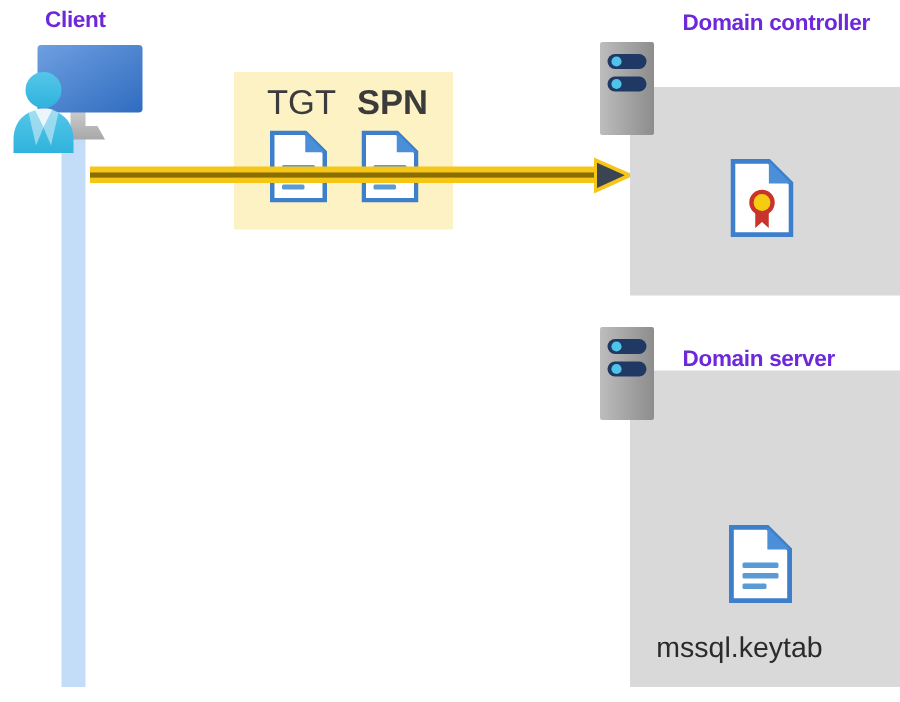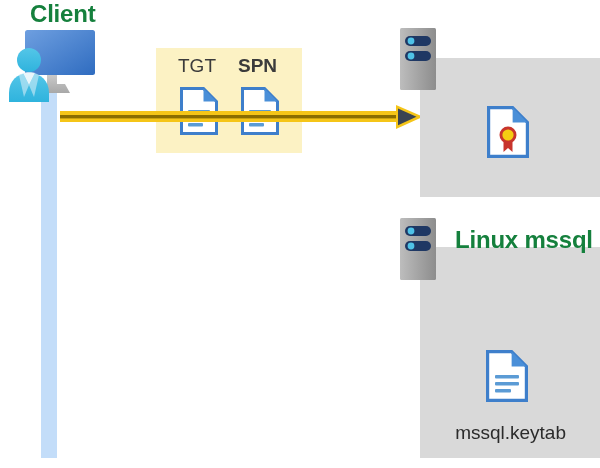--- a/index.html
+++ b/index.html
@@ -18,22 +18,22 @@
     overflow: hidden;
   }
 
   
   .abs { position: absolute; }
 
   
   .title-bold {
     font-family: "Liberation Sans", sans-serif;
     font-weight: bold;
-    color: #15803d;
-    font-size: 24px;
+    color: #6d28d9;
+    font-size: 15px;
     line-height: 23px;
     letter-spacing: -0.2px;
   }
   #client-title {
     left: 30px;
     top: 2px;
   }
   #dc-title {
     left: 455px;
     top: 4px;
@@ -66,21 +66,21 @@
   #yellow-panel {
     left: 156px;
     top: 48px;
     width: 146px;
     height: 105px;
     background: #fcf2c4;
   }
   .token-label {
     position: absolute;
     font-family: "Liberation Sans", sans-serif;
-    font-size: 19px;
+    font-size: 23px;
     color: #3b3b3b;
     top: 55px;
     letter-spacing: 0px;
   }
   #tgt-label { left: 178px; }
   #spn-label { left: 238px; font-weight: bold; }
 
   
   #arrow-wrap {
     left: 60px;
@@ -116,21 +116,21 @@
 
   
   #cert-icon { left: 487px; top: 106px; width: 42px; height: 52px; }
   #sql-icon  { left: 484px; top: 280px; width: 48px; height: 52px; }
   #keytab-icon { left: 486px; top: 350px; width: 42px; height: 52px; }
 
   #keytab-label {
     left: 420px;
     top: 422px;
     width: 146px;
-    text-align: right;
+    text-align: center;
     font-family: "Liberation Sans", sans-serif;
     font-size: 19px;
     color: #2b2b2b;
   }
 </style>
 </head>
 <body>
 
 <div id="canvas">
 
@@ -206,20 +206,21 @@
       <rect x="0" y="11" width="340" height="3.4" fill="#8a6d00"></rect>
 
       <path d="M336 1 L363 12.8 L336 25 Z" fill="#f5c518"></path>
 
       <path d="M338 4.5 L356.5 12.8 L338 21.3 Z" fill="#3b4452"></path>
     </svg>
   </div>
 
   <div class="abs gray-panel" id="dc-panel"></div>
 
+  <div class="abs title-bold" id="dc-title">Domain controller</div>
 
   <div class="abs server-icon" id="dc-server-icon">
     <svg width="36" height="62" viewBox="0 0 36 62" xmlns="http://www.w3.org/2000/svg">
       <defs>
         <linearGradient id="srvGradA" x1="0" y1="0" x2="1" y2="0">
           <stop offset="0%" stop-color="#bdbdbd"></stop>
           <stop offset="55%" stop-color="#a2a2a2"></stop>
           <stop offset="100%" stop-color="#8d8d8d"></stop>
         </linearGradient>
       </defs>
@@ -238,21 +239,21 @@
 
       <path d="M16.5 31 l0 15 l4.5 -4 l4.5 4 l0 -15 z" fill="#c8342c"></path>
 
       <circle cx="21" cy="29" r="8.5" fill="#c8342c"></circle>
       <circle cx="21" cy="29" r="5.6" fill="#f5cc12"></circle>
     </svg>
   </div>
 
   <div class="abs gray-panel" id="linux-panel"></div>
 
-  <div class="abs title-bold" id="linux-title">Linux mssql</div>
+  <div class="abs title-bold" id="linux-title">Domain server</div>
 
   <div class="abs server-icon" id="linux-server-icon">
     <svg width="36" height="62" viewBox="0 0 36 62" xmlns="http://www.w3.org/2000/svg">
       <defs>
         <linearGradient id="srvGradB" x1="0" y1="0" x2="1" y2="0">
           <stop offset="0%" stop-color="#bdbdbd"></stop>
           <stop offset="55%" stop-color="#a2a2a2"></stop>
           <stop offset="100%" stop-color="#8d8d8d"></stop>
         </linearGradient>
       </defs>

